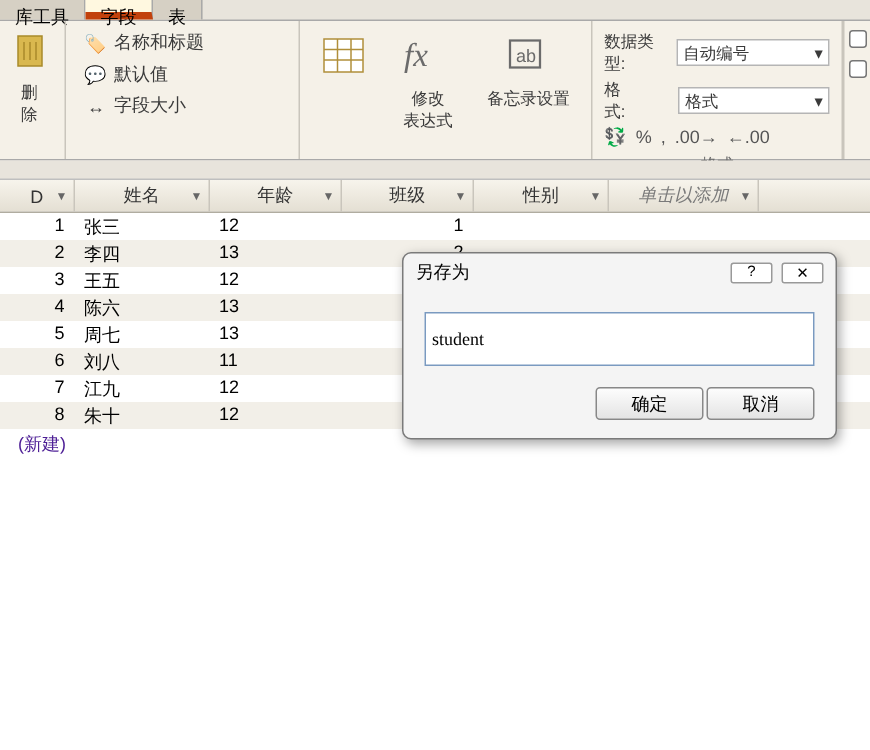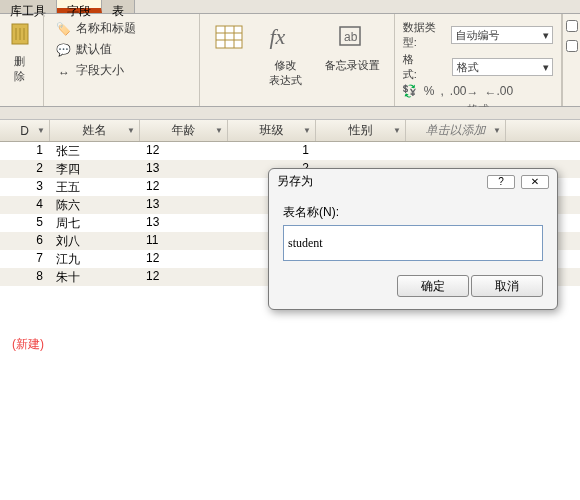--- a/index.html
+++ b/index.html
@@ -25,21 +25,21 @@
 
 .gridwrap { position: relative; }
 .gridbar { height: 13px; background: #e8e4dc; border-bottom: 1px solid #bfbfbf; }
 .headers { display: flex; height: 22px; background: linear-gradient(#f7f4ec,#e4dfd3); border-bottom: 1px solid #b0aca0; }
 .hcell { border-right: 1px solid #c9c5bc; display: flex; align-items: center; justify-content: center; gap: 4px; font-size: 12px; color: #333; position: relative; cursor: pointer; }
 .hcell .dd { font-size: 8px; color: #666; position: absolute; right: 4px; }
 .row { display: flex; height: 18px; }
 .row:nth-child(even) { background: #f2efe8; }
 .cell { border-right: 1px solid transparent; padding: 1px 6px 0 0; font-size: 12px; text-align: right; overflow: hidden; }
 .cell.txt { text-align: left; padding-left: 6px; padding-right: 0; }
-.newrow { padding: 2px 0 0 12px; font-size: 12px; color: #ef4444; margin-top: 48px; }
+.newrow { padding: 2px 0 0 12px; font-size: 12px; color: #4c1d95; }
 
 .c-id { width: 50px; }
 .c-name { width: 90px; }
 .c-age { width: 88px; }
 .c-class { width: 88px; }
 .c-sex { width: 90px; }
 .c-add { width: 100px; font-style: italic; color: #7a7a7a; }
 
 .dialog { position: absolute; left: 268px; top: 168px; width: 290px; background: #f4f4f4; border: 1px solid #7a7a7a; border-radius: 6px; box-shadow: 2px 3px 8px rgba(0,0,0,0.35); }
 .dlg-title { display: flex; justify-content: space-between; align-items: center; padding: 4px 8px; font-size: 12px; }
@@ -246,20 +246,19 @@
 
 <div class="dialog">
   <div class="dlg-title">
     <span>另存为</span>
     <div class="dlg-ctrls">
       <span>?</span>
       <span>✕</span>
     </div>
   </div>
   <div class="dlg-body">
-    <div>表名称(N):</div>
     <input type="text" value="student" style="">
   </div>
   <div class="dlg-btns">
     <button>确定</button>
     <button>取消</button>
   </div>
 </div>
 
 </body></html>

